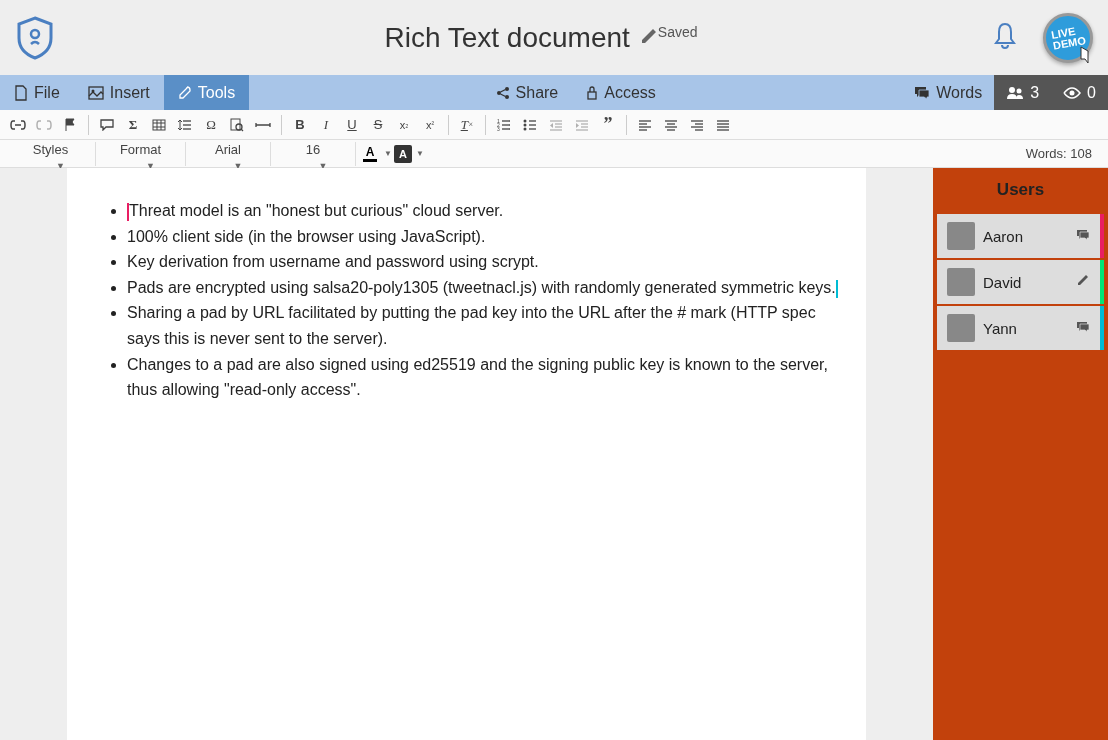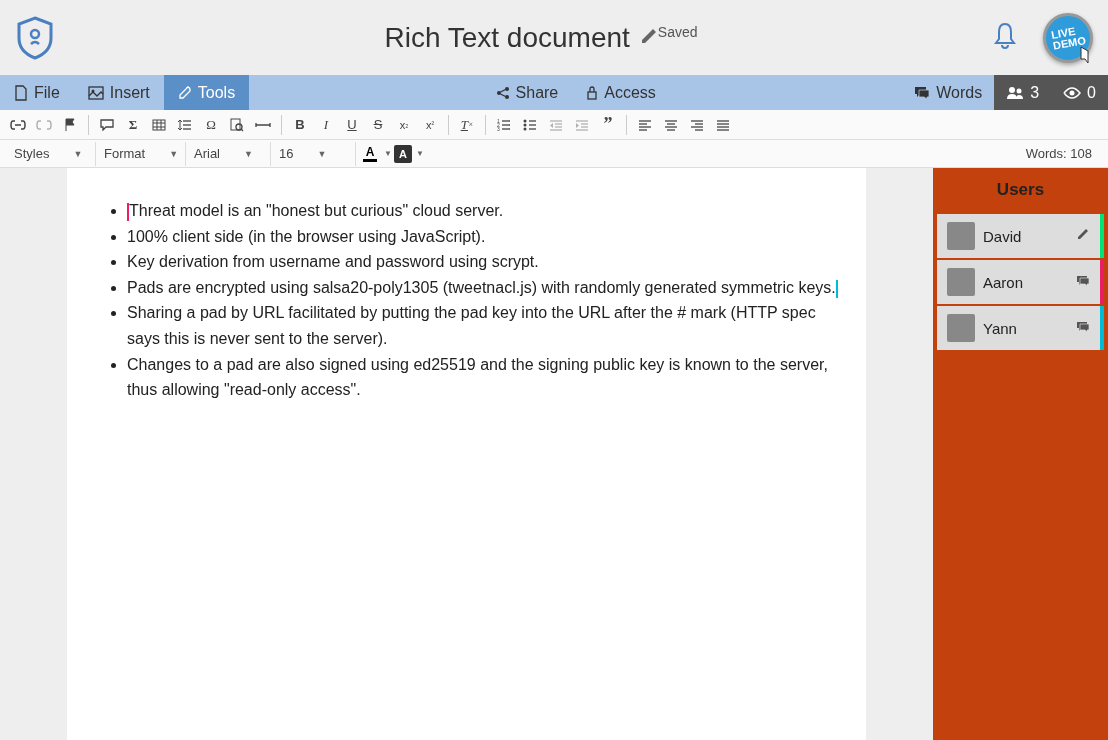--- a/index.html
+++ b/index.html
@@ -22,21 +22,21 @@
 .menu-spacer { flex: 1; }
 .menu-right { display: flex; align-items: center; }
 .menu-stat { display: flex; align-items: center; gap: 6px; padding: 0 12px; color: #333; font-size: 16px; }
 .menu-stat.dark { background: #555; color: white; height: 35px; }
 
 .toolbar { background: #fafafa; border-bottom: 1px solid #ddd; display: flex; align-items: center; padding: 4px 6px; gap: 2px; height: 30px; }
 .tb-btn { width: 24px; height: 22px; display: flex; align-items: center; justify-content: center; color: #444; cursor: pointer; font-size: 13px; }
 .tb-sep { width: 1px; height: 20px; background: #ccc; margin: 0 4px; }
 
 .toolbar2 { background: #fafafa; border-bottom: 1px solid #ddd; display: flex; align-items: center; padding: 2px 6px; height: 28px; font-size: 13px; }
-.tb-select { display: flex; align-items: center; padding: 0 8px; height: 24px; border-right: 1px solid #ddd; color: #444; cursor: pointer; gap: 4px; }
+.tb-select { display: flex; align-items: center; padding: 0 8px; height: 24px; border-right: 1px solid #ddd; color: #444; cursor: pointer; gap: 4px; flex-direction: column; }
 .tb-select .arrow { font-size: 9px; color: #666; margin-left: 20px; }
 .tb-color-btn { width: 24px; height: 22px; display: flex; flex-direction: column; align-items: center; justify-content: center; margin: 0 2px; cursor: pointer; }
 .word-count { margin-left: auto; padding-right: 10px; color: #444; }
 
 .main-area { display: flex; height: calc(100% - 168px); }
 .doc-canvas { flex: 1; background: #eeeeee; padding: 0 67px; overflow-y: auto; }
 .page { background: white; min-height: 100%; padding: 30px 28px; }
 .page h1 { font-size: 30px; font-weight: 700; color: #222; margin-bottom: 28px; }
 .page ul { list-style: disc; padding-left: 32px; }
 .page ul li { font-size: 16px; line-height: 1.6; color: #222; margin-bottom: 0; }
@@ -335,33 +335,33 @@
         <li><span>Pads are encrypted using salsa20-poly1305 (tweetnacl.js) with randomly generated symmetric keys.</span><span class="cursor-blink" style="background:#00bcd4"></span>
         </li>
         <li>Sharing a pad by URL facilitated by putting the pad key into the URL after the # mark (HTTP spec says this is never sent to the server).</li>
         <li>Changes to a pad are also signed using ed25519 and the signing public key is known to the server, thus allowing "read-only access".</li>
       </ul>
     </div>
   </div>
   <div class="users-panel">
     <div class="users-title">Users</div>
     <div id="users-list">
-        <div class="user-row" style="border-right-color: rgb(0, 230, 118);">
-          <div class="user-avatar"></div>
-          <span class="user-name">David</span>
-          <span class="user-icon"><svg width="14" height="14" viewBox="0 0 14 14">
-              <path d="M2 10 L2 12 L4 12 L11 5 L9 3 Z M10 2 L12 4 L11 5 L9 3 Z" fill="#555"></path>
-            </svg></span>
-        </div>
         <div class="user-row" style="border-right-color: rgb(233, 30, 99);">
           <div class="user-avatar"></div>
           <span class="user-name">Aaron</span>
           <span class="user-icon"><svg width="14" height="12" viewBox="0 0 14 12">
               <path d="M1 1 L11 1 L11 7 L5 7 L3 10 L3 7 L1 7 Z" fill="#555"></path>
               <path d="M4 3 L13 3 L13 9 L11 9 L11 11 L9 9 L4 9 Z" fill="#555" stroke="#ddd" stroke-width="0.7"></path>
+            </svg></span>
+        </div>
+        <div class="user-row" style="border-right-color: rgb(0, 230, 118);">
+          <div class="user-avatar"></div>
+          <span class="user-name">David</span>
+          <span class="user-icon"><svg width="14" height="14" viewBox="0 0 14 14">
+              <path d="M2 10 L2 12 L4 12 L11 5 L9 3 Z M10 2 L12 4 L11 5 L9 3 Z" fill="#555"></path>
             </svg></span>
         </div>
         <div class="user-row" style="border-right-color: rgb(0, 188, 212);">
           <div class="user-avatar"></div>
           <span class="user-name">Yann</span>
           <span class="user-icon"><svg width="14" height="12" viewBox="0 0 14 12">
               <path d="M1 1 L11 1 L11 7 L5 7 L3 10 L3 7 L1 7 Z" fill="#555"></path>
               <path d="M4 3 L13 3 L13 9 L11 9 L11 11 L9 9 L4 9 Z" fill="#555" stroke="#ddd" stroke-width="0.7"></path>
             </svg></span>
         </div>

